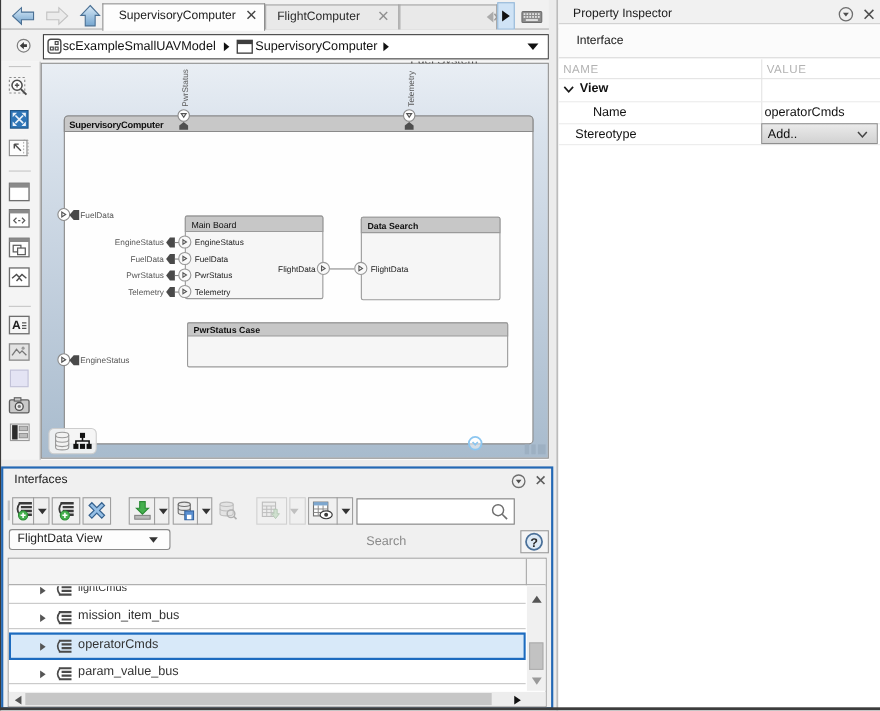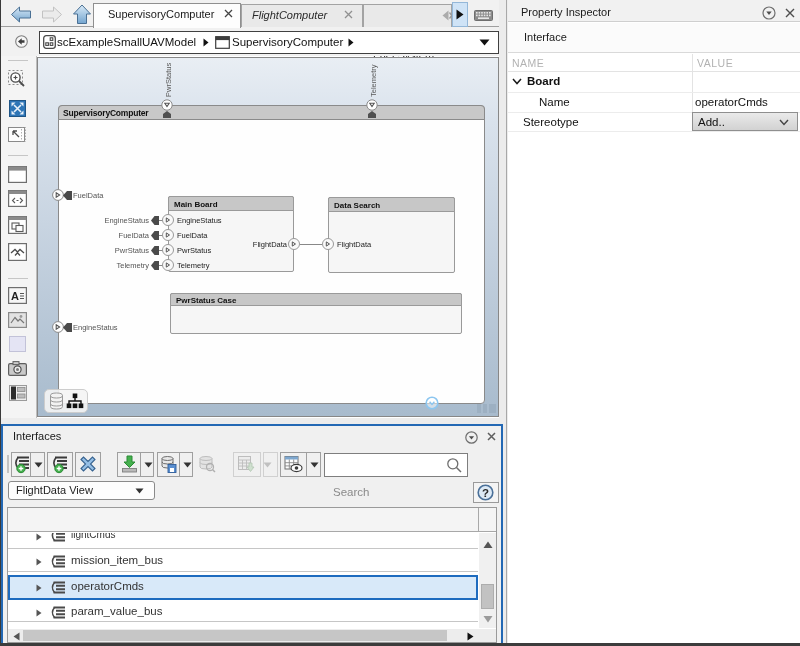--- a/index.html
+++ b/index.html
@@ -26,21 +26,21 @@
   <path d="M71 1 L79.5 10 L75.5 10 L75.5 19.5 L66.5 19.5 L66.5 10 L62.5 10 Z" fill="url(#bg1)" stroke="#4a7094" stroke-width="1"></path>
 </svg>
 
 <div class="abs" style="left:93px;top:3px;width:148px;height:25px;background:#fdfdfd;border:1px solid #8f8f8f;border-bottom:none;z-index:3;"></div>
 <div class="txt" style="left:108px;top:8px;font-size:11px;color:#1a1a1a;z-index:4;">SupervisoryComputer</div>
 <svg class="abs" style="left:224px;top:9px;z-index:4;" width="9" height="9" viewBox="0 0 9 9">
     <path d="M1 1 L8 8 M8 1 L1 8" stroke="#444" stroke-width="1.3"></path>
   </svg>
 
 <div class="abs" style="left:241px;top:4px;width:122px;height:23px;background:#e9e9e9;border:1px solid #a3a3a3;border-bottom:none;"></div>
-<div class="txt" style="left:252px;top:9px;font-size:11px;color:#2a2a2a;font-style:italic;">FlightComputer</div>
+<div class="txt" style="left:252px;top:9px;font-size:11px;color:#2a2a2a;">FlightComputer</div>
 <svg class="abs" style="left:344px;top:10px;" width="9" height="9" viewBox="0 0 9 9">
     <path d="M1 1 L8 8 M8 1 L1 8" stroke="#909090" stroke-width="1.3"></path>
   </svg>
 
 <div class="abs" style="left:363px;top:4px;width:89px;height:23px;background:#e9e9e9;border:1px solid #a3a3a3;border-bottom:none;"></div>
 <div class="txt" style="left:373px;top:9px;font-size:11px;color:#2a2a2a;margin-top:40px;">Fuel System</div>
 
 <svg class="abs" style="left:442px;top:10px;" width="13" height="11" viewBox="0 0 13 11">
     <path d="M6.5 0.5 L0.5 5.5 L6.5 10.5 Z" fill="#ababab"></path>
     <path d="M7.5 2.5 L12 8.5 M12 2.5 L7.5 8.5" stroke="#9a9a9a" stroke-width="1.3"></path>
@@ -213,21 +213,21 @@
     <circle cx="6" cy="6" r="5.4" fill="#fff" stroke="#8a8a8a"></circle>
     <path d="M4.2 3.8 L4.2 8.2 L7.6 6 Z" fill="none" stroke="#555" stroke-width="1.1"></path>
   </svg>
   <svg class="abs" style="left:63px;top:322.5px;" width="9" height="9" viewBox="0 0 9 9">
       <path d="M0 4.5 L4 0 L9 0 L9 9 L4 9 Z" fill="#4a4a4a"></path>
     </svg>
   <div class="txt" style="left:73px;top:323px;font-size:7.5px;color:#555;">EngineStatus</div>
 
   <div class="abs" style="left:168px;top:196px;width:126px;height:76px;background:#f6f6f6;border:1px solid #9a9a9a;border-radius:2px;"></div>
   <div class="abs" style="left:168px;top:196px;width:126px;height:15px;background:#c7c7c7;border:1px solid #9a9a9a;border-radius:2px 2px 0 0;"></div>
-  <div class="txt" style="left:174px;top:200px;font-size:8px;font-weight:bold;color:#111;">Main Board</div>
+  <div class="txt" style="left:174px;top:200px;font-size:8px;font-weight:normal;color:#111;">Main Board</div>
 
   <div class="txt" style="left:91px;top:216px;width:58px;text-align:right;font-size:7.5px;color:#555;">EngineStatus</div>
   <div class="txt" style="left:91px;top:231px;width:58px;text-align:right;font-size:7.5px;color:#555;">FuelData</div>
   <div class="txt" style="left:91px;top:246px;width:58px;text-align:right;font-size:7.5px;color:#555;">PwrStatus</div>
   <div class="txt" style="left:91px;top:261px;width:58px;text-align:right;font-size:7.5px;color:#555;">Telemetry</div>
   <svg class="abs" style="left:151px;top:215.5px;" width="8" height="9" viewBox="0 0 8 9">
       <path d="M0 4.5 L3.5 0 L8 0 L8 9 L3.5 9 Z" fill="#4a4a4a"></path>
     </svg>
   <svg class="abs" style="left:151px;top:230.5px;" width="8" height="9" viewBox="0 0 8 9">
       <path d="M0 4.5 L3.5 0 L8 0 L8 9 L3.5 9 Z" fill="#4a4a4a"></path>
@@ -505,21 +505,21 @@
   <div class="txt" style="left:524px;top:31px;font-size:11px;color:#1a1a1a;">Interface</div>
 
   <div class="abs" style="left:508px;top:54px;width:292px;height:18px;border-bottom:1px solid #e3e3e3;"></div>
   <div class="txt" style="left:512px;top:57px;font-size:10.5px;color:#b2b2b2;letter-spacing:0.5px;">NAME</div>
   <div class="txt" style="left:697px;top:57px;font-size:10.5px;color:#b2b2b2;letter-spacing:0.5px;">VALUE</div>
   <div class="abs" style="left:692px;top:54px;width:1px;height:78px;background:#e3e3e3;"></div>
 
   <svg class="abs" style="left:512px;top:78px;" width="10" height="7" viewBox="0 0 10 7">
       <path d="M1 1 L5 5.5 L9 1" fill="none" stroke="#1a1a1a" stroke-width="1.5"></path>
     </svg>
-  <div class="txt" style="left:527px;top:75px;font-size:11.5px;font-weight:bold;color:#111;">Board</div>
+  <div class="txt" style="left:527px;top:75px;font-size:11.5px;font-weight:bold;color:#111;">View</div>
 
   <div class="abs" style="left:508px;top:92px;width:292px;height:20px;border-top:1px solid #ececec;"></div>
   <div class="txt" style="left:539px;top:96px;font-size:11.5px;color:#111;">Name</div>
   <div class="txt" style="left:695px;top:96px;font-size:11.5px;color:#111;">operatorCmds</div>
 
   <div class="abs" style="left:508px;top:112px;width:292px;height:20px;border-top:1px solid #ececec;border-bottom:1px solid #ececec;"></div>
   <div class="txt" style="left:523px;top:116px;font-size:11.5px;color:#111;text-align:center;">Stereotype</div>
   <div class="abs" style="left:692px;top:112px;width:106px;height:19px;background:linear-gradient(180deg,#eaeaea,#d2d2d2);border:1px solid #8f8f8f;"></div>
   <div class="txt" style="left:698px;top:116px;font-size:11.5px;color:#111;">Add..</div>
   <svg class="abs" style="left:779px;top:119px;" width="10" height="7" viewBox="0 0 10 7">

